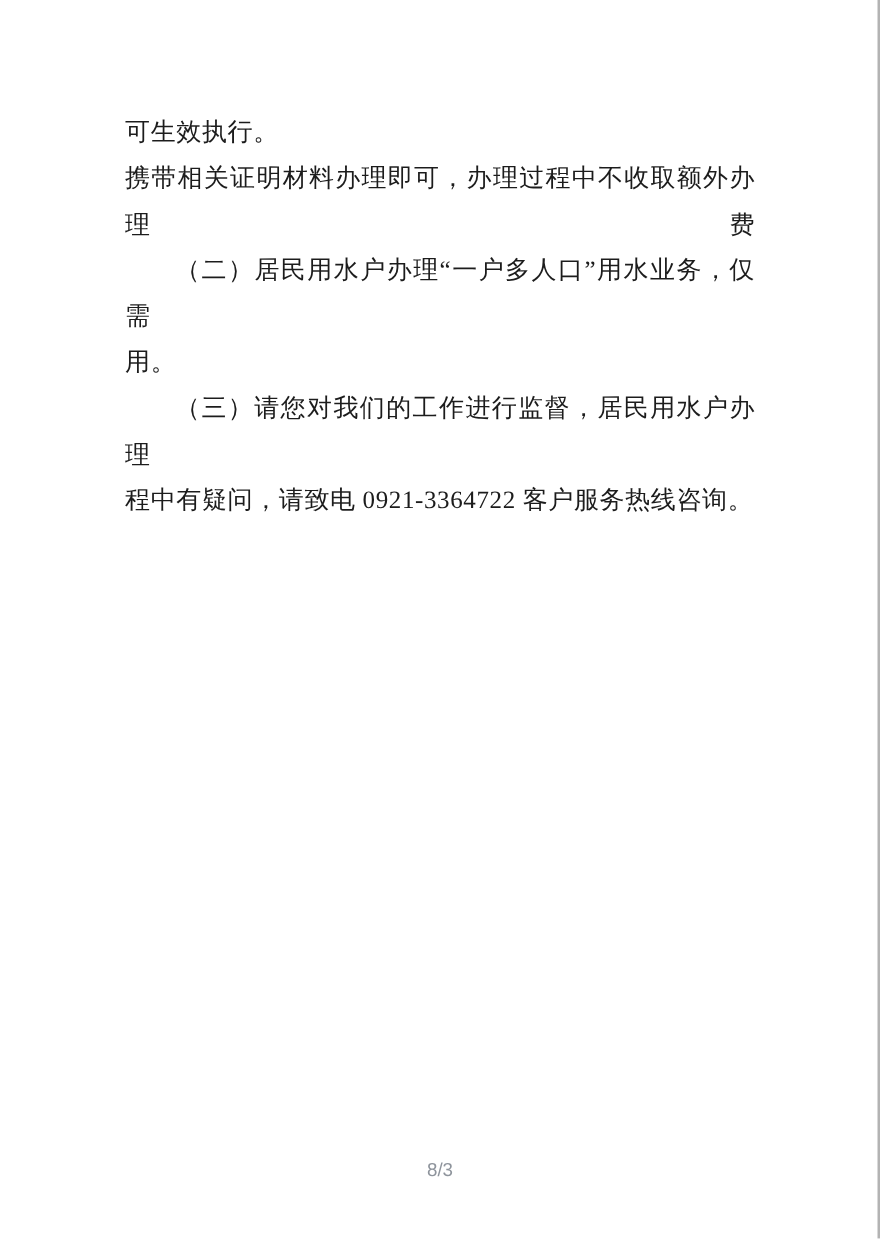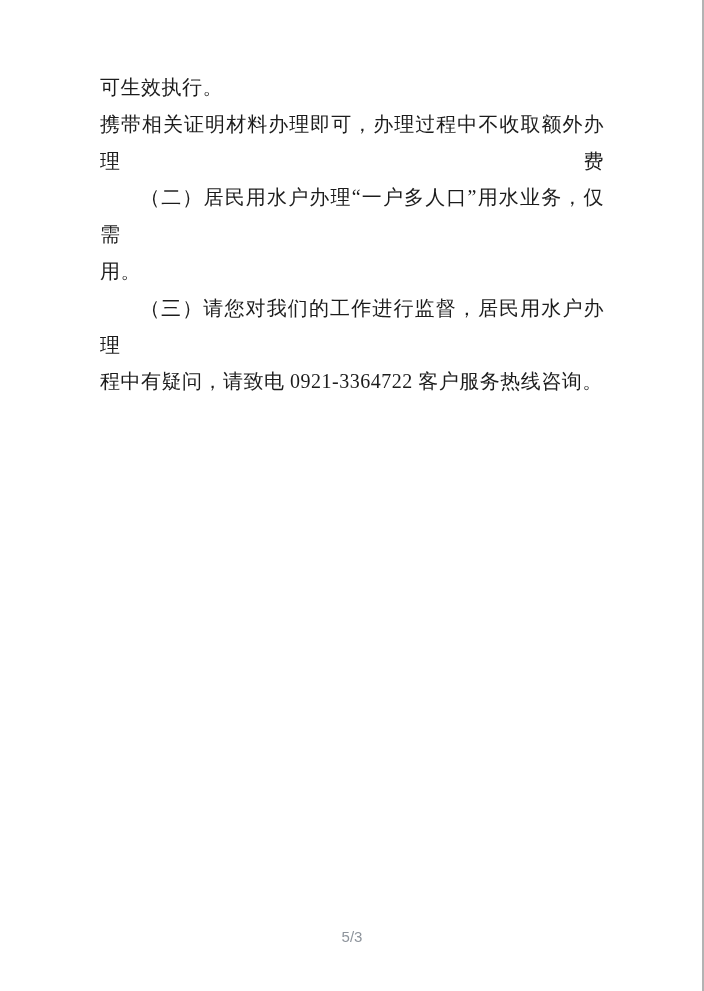--- a/index.html
+++ b/index.html
@@ -10,21 +10,21 @@
   .page {
     position: relative;
     width: 704px;
     height: 991px;
     background: #ffffff;
     overflow: hidden;
     font-family: "Liberation Serif", "DejaVu Serif", serif;
   }
   .content {
     position: absolute;
-    top: 69px;
+    top: 88px;
     left: 100px;
     width: 504px;
     color: #1c1c1c;
     font-size: 20px;
     line-height: 36.8px;
     letter-spacing: 0.5px;
   }
   .para {
     margin: 0;
   }
@@ -80,17 +80,17 @@
       <span class="line">用。</span>
     </p>
 
     <p class="para">
       <span class="line fill indent">（三）请您对我们的工作进行监督，居民用水户办理</span>
       <span class="line">程中有疑问，请致电 0921-3364722 客户服务热线咨询。</span>
     </p>
 
   </div>
 
-  <div class="footer">5/3</div>
+  <div class="footer">8/3</div>
 
   <div class="page-edge"></div>
 
 </div>
 
 </body></html>

